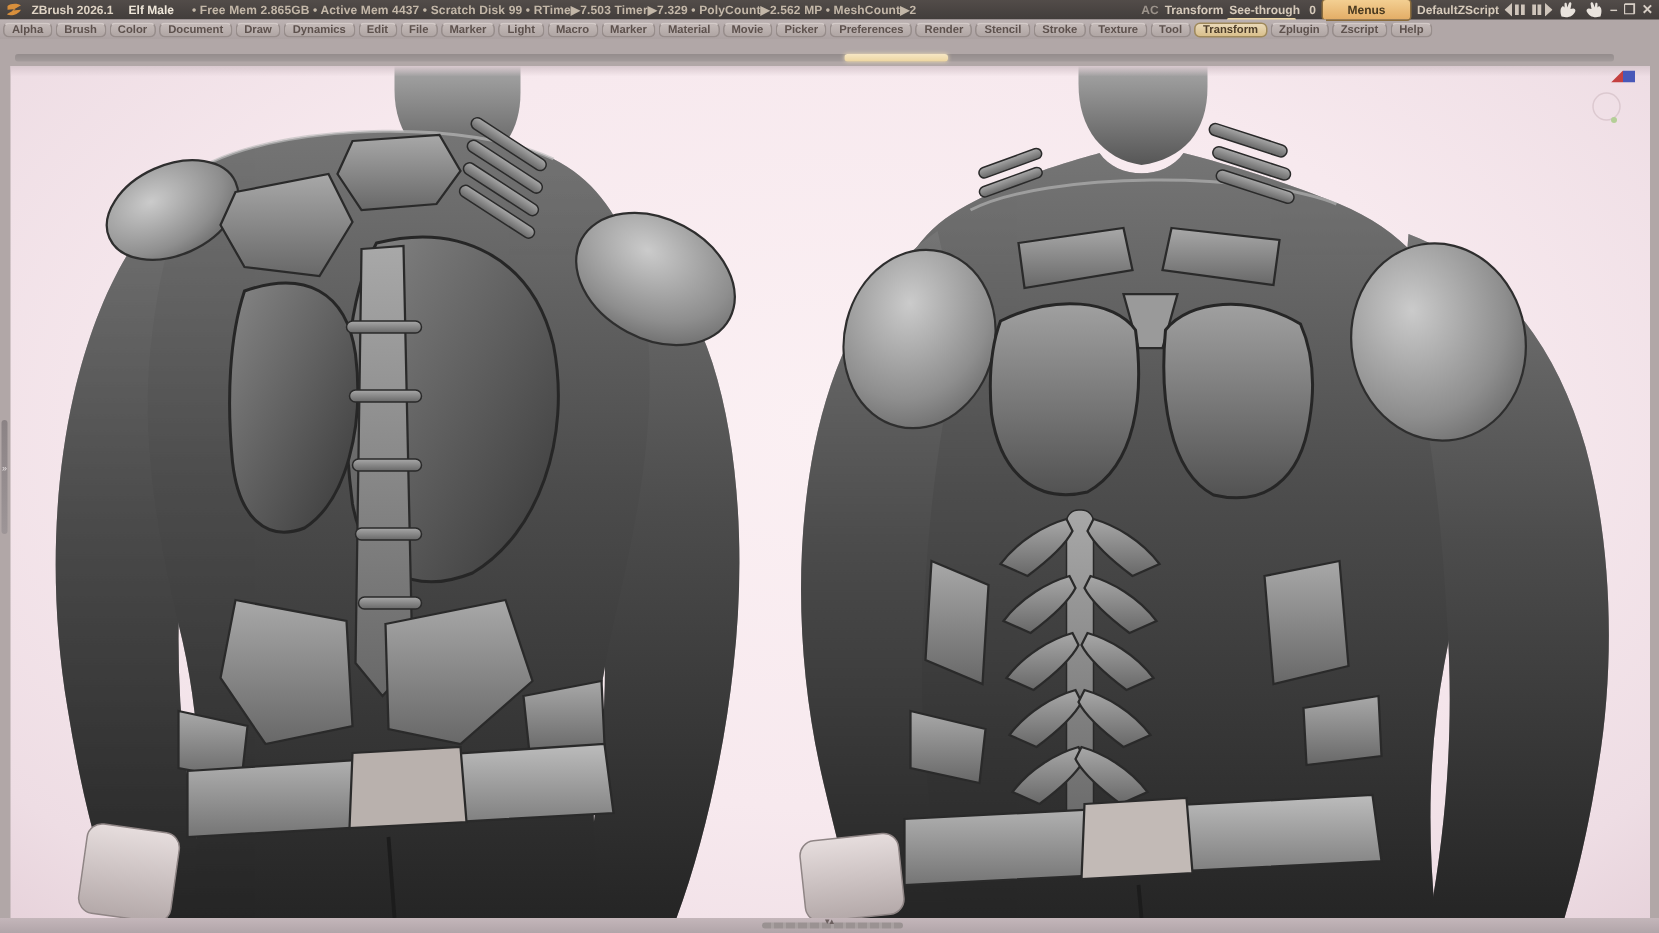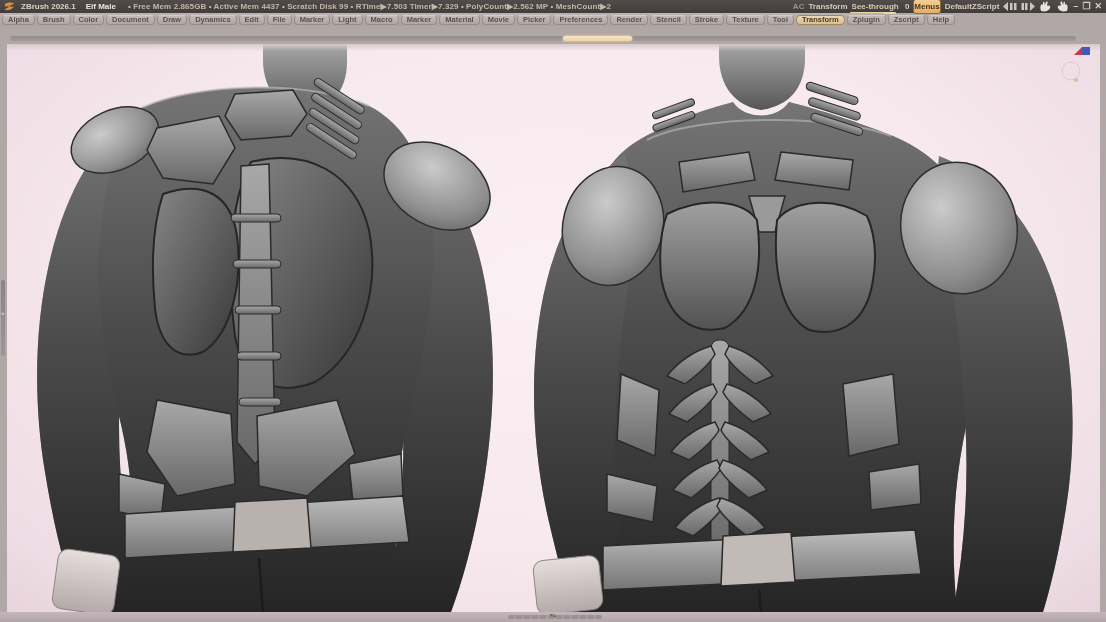--- a/index.html
+++ b/index.html
@@ -18,21 +18,21 @@
   .tb-app { color:#ded3c4; }
   .tb-doc { color:#efe7da; margin-left:4px; }
   .tb-stats { color:#c3b7a8; margin-left:6px; letter-spacing:.1px; }
   .tb-right { margin-left:auto; display:flex; align-items:center; gap:4px; }
   .tb-btn { color:#d6cabb; cursor:pointer; position:relative; }
   .tb-ac { color:#9c938b; }
   .seethrough { position:relative; padding-bottom:1px; }
   .seethrough .underline { position:absolute; left:-2px; bottom:-2px; width:46px; height:2px; background:#ecd6a4; border-radius:1px; }
   .menus-btn {
     background:linear-gradient(#f3cf92,#e3ad66); color:#4a3a20;
-    border:1px solid #8a6c3c; border-radius:3px; padding:0 0; height:15px;
+    border:1px solid #8a6c3c; border-radius:3px; padding:0 16px; height:15px;
     display:flex; align-items:center; font-size:8px; font-weight:bold; cursor:pointer;
   }
   .win-glyph { color:#d8cfc6; font-size:9px; cursor:pointer; line-height:13px; }
   .icon-svg { display:inline-block; vertical-align:middle; cursor:pointer; }
 
   
   .menubar {
     position:absolute; left:0; top:13px; width:884px; height:13px;
     background:linear-gradient(#bcb2b2,#aca2a2);
     display:flex; align-items:center; padding:0 2px; gap:2px;

